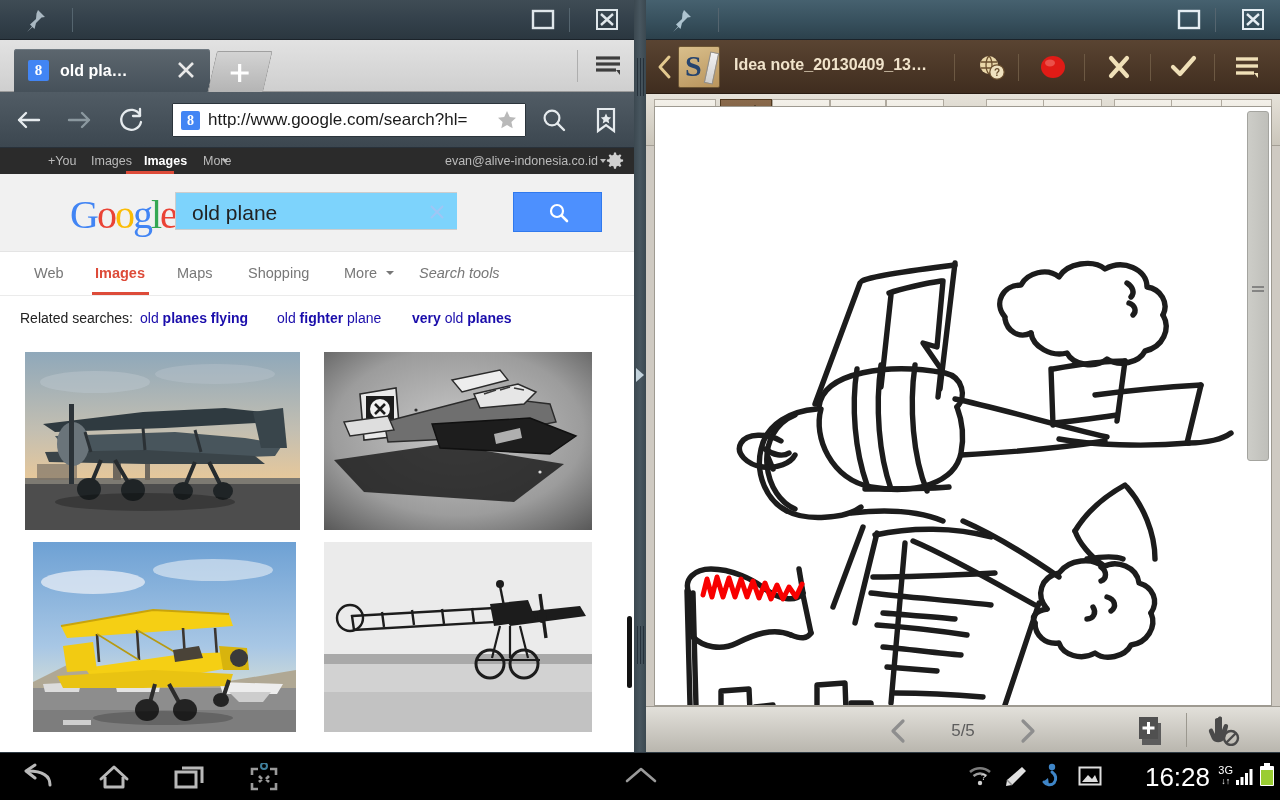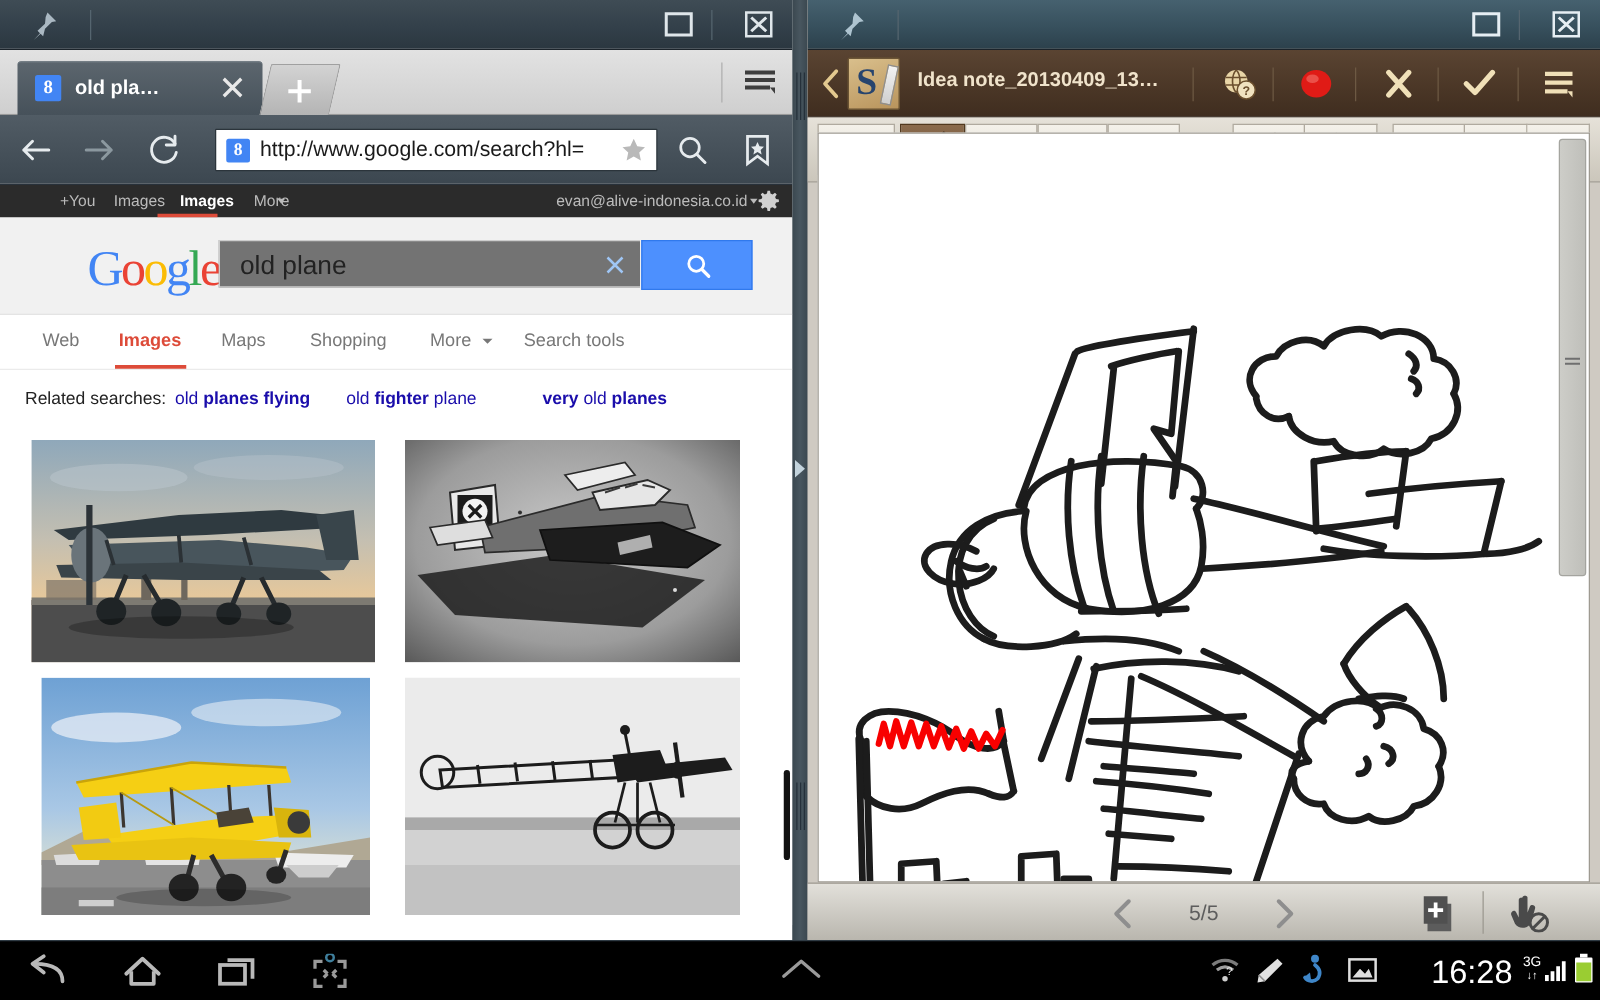--- a/index.html
+++ b/index.html
@@ -61,22 +61,22 @@
   .gnav a.active { color:#fff; font-weight:bold; }
   .gnav .gn-underline { position:absolute; height:3px; background:#dd4b39; top:23px; }
   .gnav .gacct { position:absolute; right:36px; top:6px; color:#bbb; font-size:12.5px; }
   .gnav .ggear { position:absolute; right:10px; top:4px; width:18px; height:18px; }
 
   .gsearchrow { height:78px; background:#f1f1f1; border-bottom:1px solid #e4e4e4;
     position:relative; }
   .glogo { position:absolute; left:42px; top:17px; font-size:40px;
     font-family:"Liberation Serif", serif; letter-spacing:-2px;margin-left:28px; }
   .glogo span { font-weight:normal; }
-  .gbox { position:absolute; left:175px; top:18px; width:337px; height:38px;
-    border:1px solid #cdcdcd; background:#737373; border-right:none; }
+  .gbox { position:absolute; left:175px; top:18px; width:282px; height:38px;
+    border:1px solid #cdcdcd; background:#7dd3fc; border-right:none; }
   .gbox .gq { position:absolute; left:16px; top:8px; font-size:21px; color:#222; }
   .gbox .gclear { position:absolute; right:12px; top:11px; width:16px; height:16px; }
   .gbtn { position:absolute; left:513px; top:18px; width:89px; height:40px;
     background:#4d90fe; border:1px solid #3079ed; }
 
   .gtabs { height:44px; background:#fff; border-bottom:1px solid #ebebeb;
     position:relative; font-size:14.5px; }
   .gtabs a { position:absolute; top:13px; color:#777; text-decoration:none; white-space:nowrap; }
   .gtabs a.active { color:#dd4b39; font-weight:bold; }
   .gtabs .gt-underline { position:absolute; height:3px; background:#dd4b39; top:40px; }
@@ -295,28 +295,28 @@
     </div>
 
     <div class="gtabs">
       <a href="#" style="left:34px;">Web</a>
       <a href="#" class="active" style="left:95px;">Images</a>
       <span class="gt-underline" style="left:92px; width:57px;"></span>
       <a href="#" style="left:177px;">Maps</a>
       <a href="#" style="left:248px;">Shopping</a>
       <a href="#" style="left:344px;">More</a>
       <span style="position:absolute;left:386px;top:19px;width:0;height:0;border-left:4px solid transparent;border-right:4px solid transparent;border-top:4.5px solid #777;"></span>
-      <a href="#" style="left:419px;">Search tools</a>
+      <a href="#" style="left:419px;font-style:italic;">Search tools</a>
     </div>
 
     <div class="grelated">
       <span class="rlabel">Related searches:</span>
       <a href="#" style="left:140px;"><span>old </span><b>planes flying</b></a>
       <a href="#" style="left:277px;"><span>old </span><b>fighter</b><span> plane</span></a>
-      <a href="#" style="left:434px;text-align:right;"><b>very</b><span> old </span><b>planes</b></a>
+      <a href="#" style="left:412px;text-align:right;"><b>very</b><span> old </span><b>planes</b></a>
     </div>
 
     <div class="gimages">
 
       <div class="thumb" style="left:25px; top:12px; width:275px; height:178px;">
         <svg width="275" height="178" viewBox="0 0 275 178">
           <defs>
               <linearGradient id="sky1" x1="0" y1="0" x2="0" y2="1">
             <stop offset="0" stop-color="#8fa8ba"></stop>
                 <stop offset="0.45" stop-color="#c4bfb1"></stop>

